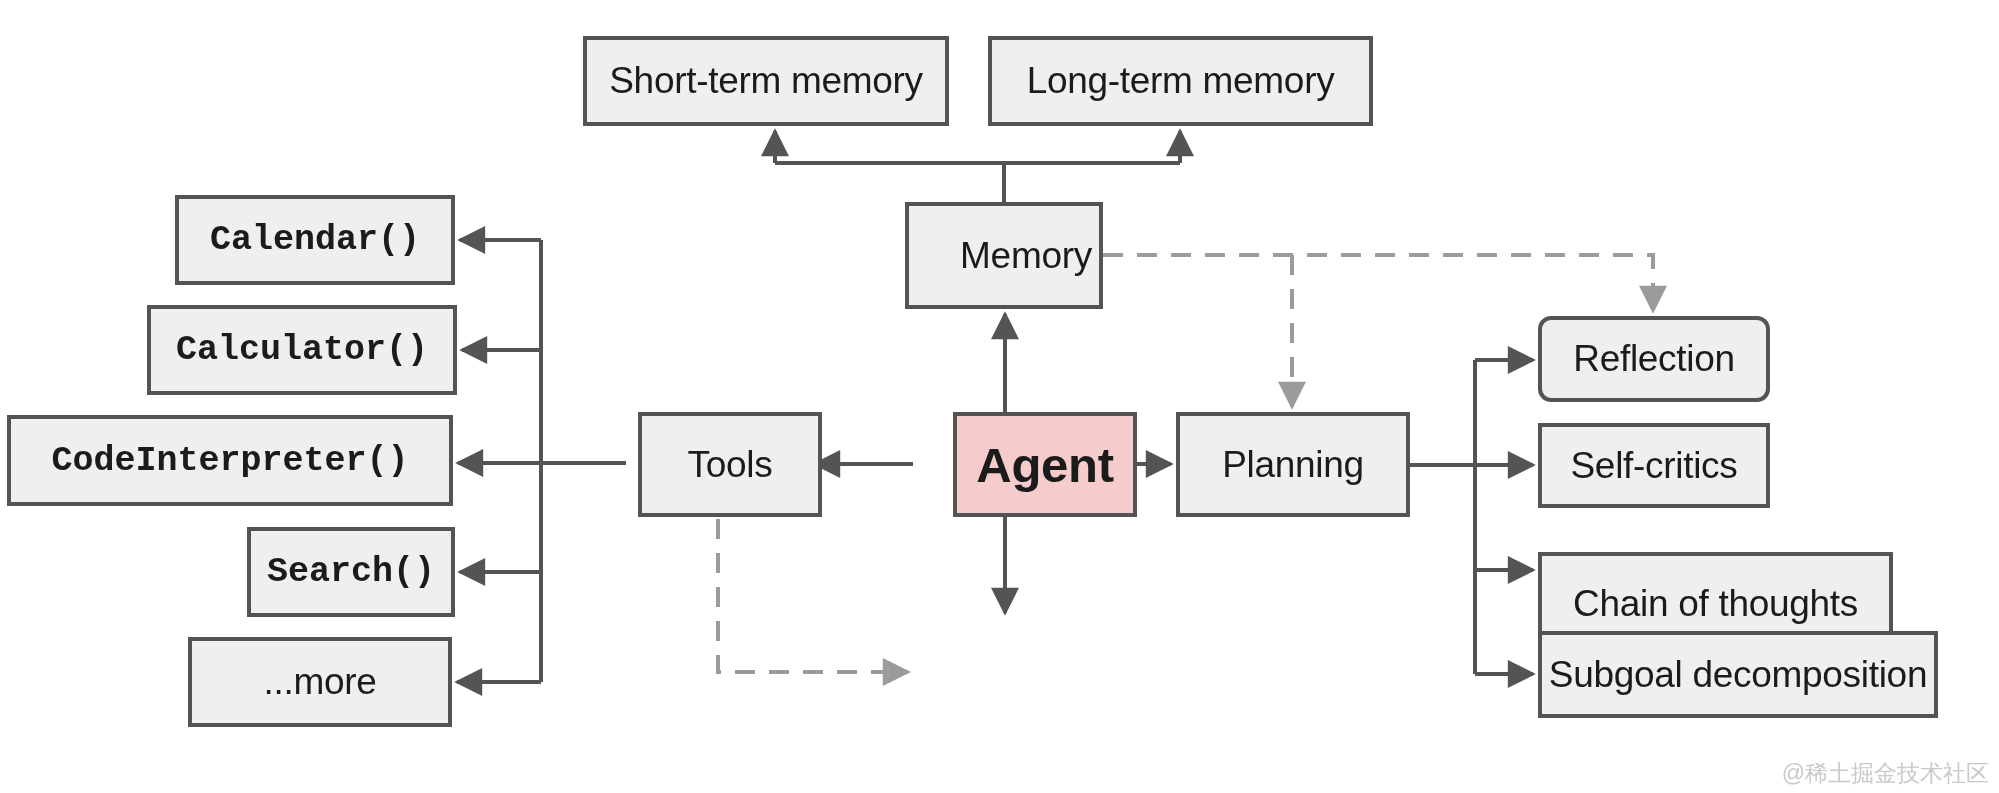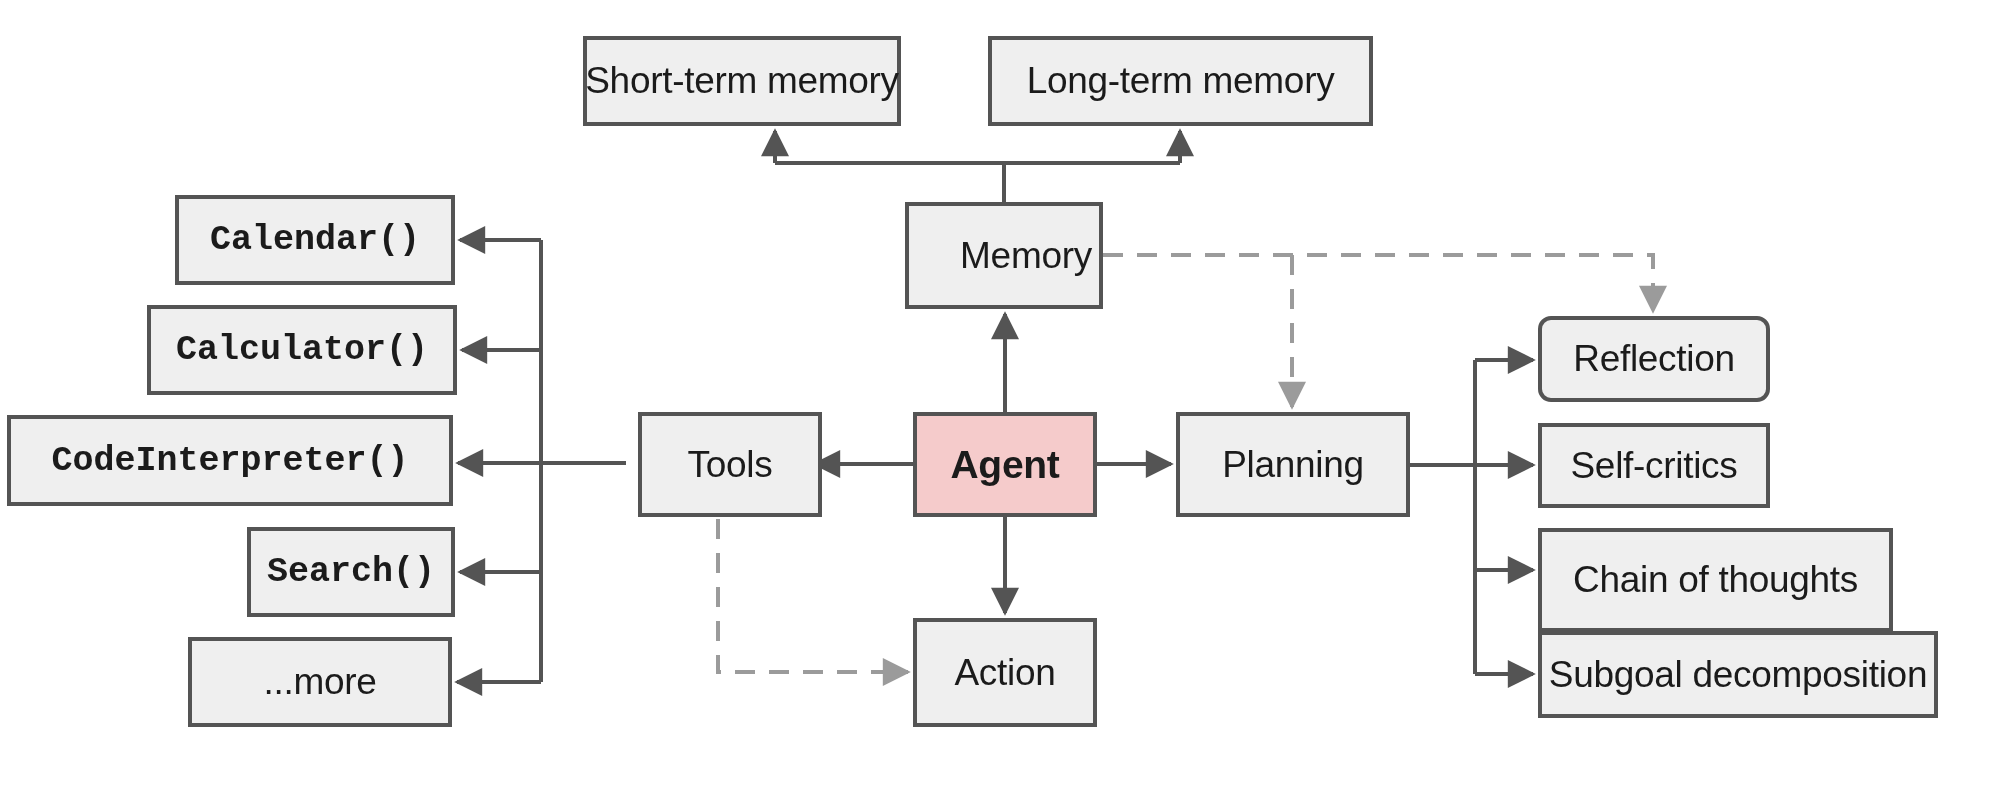--- a/index.html
+++ b/index.html
@@ -29,21 +29,21 @@
     position:absolute;
     box-sizing:border-box;
     background:var(--node-fill);
     border:4px solid var(--node-border);
     display:flex;align-items:center;justify-content:center;
     color:var(--text);
     font-size:37px;
     letter-spacing:-0.3px;
     white-space:nowrap;
   }
-  .node.agent{background:var(--agent-fill);font-weight:bold;font-size:39px;}
+  .node.agent{background:var(--agent-fill);font-weight:bold;font-size:49px;margin-left:40px;}
   .node.mono{
     font-family:"Liberation Mono","DejaVu Sans Mono",monospace;
     font-weight:bold;font-size:35px;letter-spacing:0;
   }
   .watermark{
     position:absolute;right:10px;top:758px;
     font-size:23px;color:var(--watermark);
     font-family:"Liberation Sans",sans-serif;
   }
 </style>
@@ -83,35 +83,32 @@
     <path class="edge" d="M1475,360 V674"></path>
     <path class="edge" d="M1475,360 H1533" marker-end="url(#ah-dark)"></path>
     <path class="edge" d="M1475,570 H1533" marker-end="url(#ah-dark)"></path>
     <path class="edge" d="M1475,674 H1533" marker-end="url(#ah-dark)"></path>
 
     <path class="edge dashed" d="M1103,255 H1653 V311" marker-end="url(#ah-gray)"></path>
     <path class="edge dashed" d="M1292,255 V407" marker-end="url(#ah-gray)"></path>
     <path class="edge dashed" d="M718,519 V672 H908" marker-end="url(#ah-gray)"></path>
   </svg>
 
-  <div class="node" style="left:583px;top:36px;width:318px;height:90px;">
+  <div class="node" style="left:583px;top:36px;width:366px;height:90px;">
     <span>Short-term memory</span>
   </div>
   <div class="node" style="left:988px;top:36px;width:385px;height:90px;">
     <span>Long-term memory</span>
   </div>
 
   <div class="node" style="left:905px;top:202px;width:198px;height:107px;padding-left:44px;">
     <span>Memory</span>
   </div>
   <div class="node agent" style="left:913px;top:412px;width:184px;height:105px;">
     <span>Agent</span>
-  </div>
-  <div class="node" style="left:913px;top:618px;width:184px;height:109px;">
-    <span>Action</span>
   </div>
 
   <div class="node" style="left:626px;top:412px;width:184px;height:105px;margin-left:12px;">
     <span>Tools</span>
   </div>
   <div class="node mono" style="left:175px;top:195px;width:280px;height:90px;">
     <span>Calendar()</span>
   </div>
   <div class="node mono" style="left:147px;top:305px;width:310px;height:90px;">
     <span>Calculator()</span>
@@ -128,20 +125,21 @@
 
   <div class="node" style="left:1176px;top:412px;width:234px;height:105px;">
     <span>Planning</span>
   </div>
   <div class="node" style="left:1538px;top:316px;width:232px;height:86px;border-radius:13px;">
     <span>Reflection</span>
   </div>
   <div class="node" style="left:1538px;top:423px;width:232px;height:85px;">
     <span>Self-critics</span>
   </div>
-  <div class="node" style="left:1538px;top:528px;width:355px;height:104px;">
+  <div class="node" style="left:1538px;top:552px;width:355px;height:104px;">
     <span>Chain of thoughts</span>
   </div>
   <div class="node" style="left:1538px;top:631px;width:400px;height:87px;">
     <span>Subgoal decomposition</span>
   </div>
 
+  <div class="watermark">@稀土掘金技术社区</div>
 </div>
 
 </body></html>

